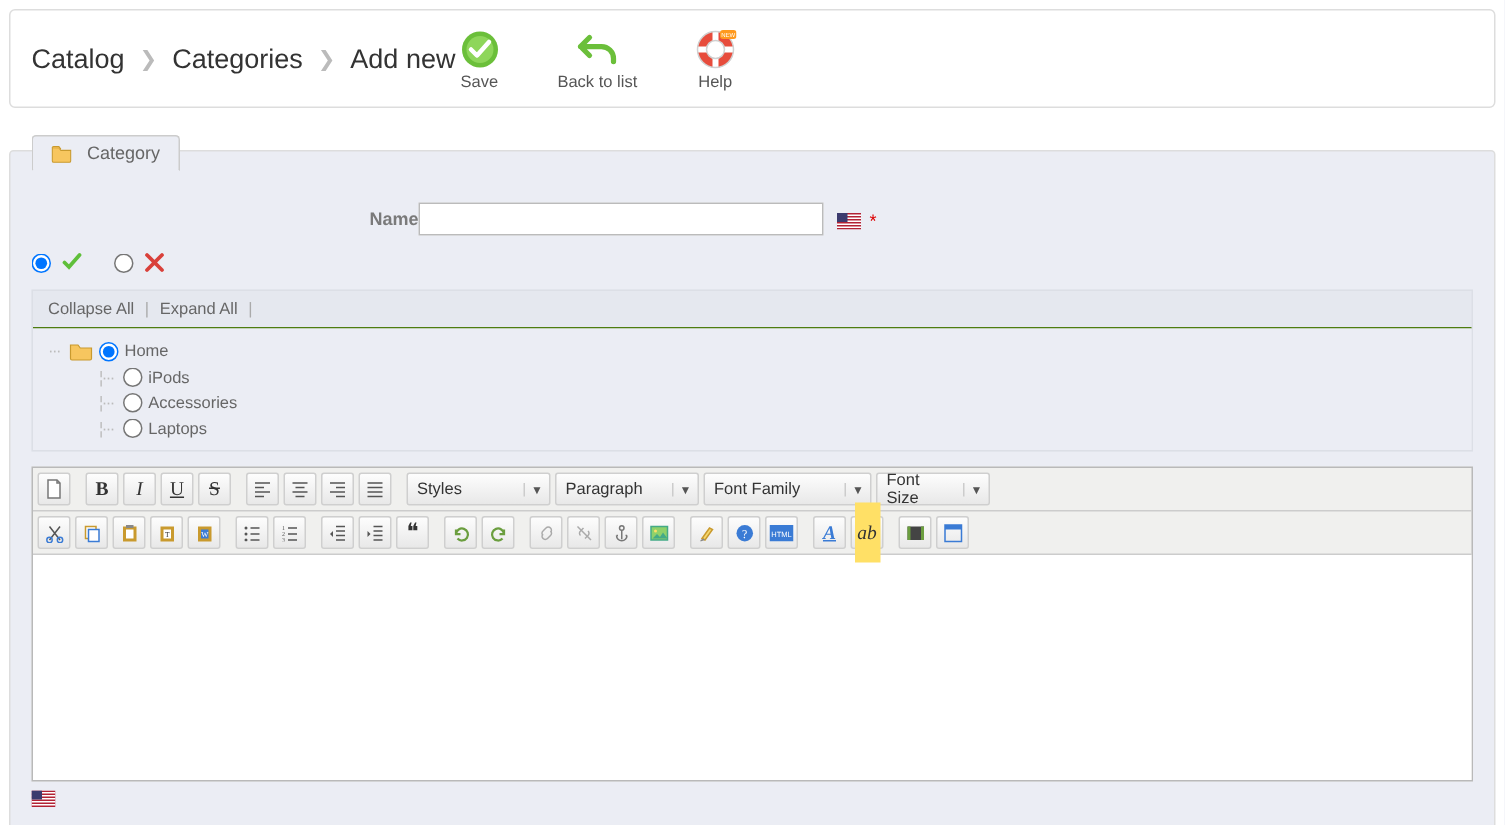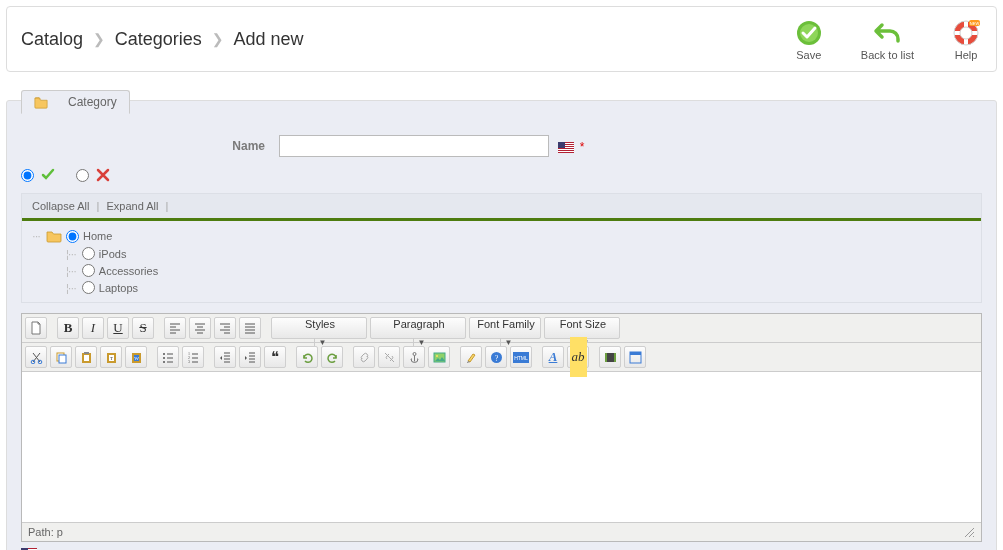--- a/index.html
+++ b/index.html
@@ -1,59 +1,59 @@
 <!DOCTYPE html>
 <html><head>
 <meta charset="utf-8">
 <style>
 * { box-sizing: border-box; margin: 0; padding: 0; }
 body { font-family: Arial, Helvetica, sans-serif; font-size: 12px; color: #555; background: #fff; width: 1003px; }
 
 
-.header-bar { display: flex; align-items: center; justify-content: space-between; padding: 10px 14px; border: 1px solid #ddd; border-radius: 4px; margin: 6px; background: #fff; }
+.header-bar { display: flex; align-items: center; justify-content: flex-start; padding: 10px 14px; border: 1px solid #ddd; border-radius: 4px; margin: 6px; background: #fff; }
 .breadcrumb { display: flex; align-items: center; gap: 10px; font-size: 18px; color: #333; }
 .breadcrumb .sep { color: #bbb; font-size: 14px; }
 .header-actions { display: flex; gap: 36px; align-items: flex-start; }
 .act { display: flex; flex-direction: column; align-items: center; font-size: 11px; color: #555; cursor: pointer; }
 .act .icon-wrap { width: 32px; height: 32px; display: flex; align-items: center; justify-content: center; }
 
 
 .panel { margin: 6px; border: 1px solid #ddd; background: #ebedf4; border-radius: 3px; }
 .tab-strip { position: relative; top: -1px; padding-left: 14px; }
-.tab { display: inline-flex; align-items: center; gap: 20px; background: #ebedf4; border: 1px solid #ccc; border-bottom: 1px solid #ebedf4; padding: 4px 12px; border-radius: 3px 3px 0 0; font-size: 12px; color: #666; position: relative; top: -10px; }
+.tab { display: inline-flex; align-items: center; gap: 10px; background: #ebedf4; border: 1px solid #ccc; border-bottom: 1px solid #ebedf4; padding: 4px 12px; border-radius: 3px 3px 0 0; font-size: 12px; color: #666; position: relative; top: -10px; }
 .tab svg { width: 14px; height: 14px; }
 
 .form { padding: 10px 14px 14px 14px; }
 .row { display: flex; align-items: flex-start; margin-bottom: 10px; }
-.label { width: 258px; text-align: right; padding-right: 14px; font-weight: bold; color: #7a7a7a; padding-top: 4px; }
+.label { width: 258px; text-align: right; font-weight: bold; color: #7a7a7a; padding-top: 4px; }
 .field { flex: 1; }
 
 input.txt { width: 270px; height: 22px; border: 1px solid #bbb; padding: 2px 4px; background: #fff; }
 .flag { display: inline-block; width: 16px; height: 11px; vertical-align: middle; margin-left: 6px; }
 .req { color: #d00; margin-left: 2px; }
 
 .radio-line { display: flex; align-items: center; gap: 6px; }
 input[type=radio] { margin: 0; }
 
 
 .tree-box { background: #e5e8ef; border: 1px solid #dcdfe6; }
-.tree-tools { padding: 6px 10px; font-size: 11px; color: #666; border-bottom: 3px solid #4d7c0f; }
+.tree-tools { padding: 6px 10px; font-size: 11px; color: #666; border-bottom: 1px solid #4d7c0f; }
 .tree-tools span { cursor: pointer; }
 .tree-tools .bar { color: #aaa; margin: 0 4px; }
 .tree-body { background: #ebedf4; padding: 6px 10px; }
 .tree-item { display: flex; align-items: center; gap: 4px; color: #666; font-size: 11px; padding: 2px 0; }
 .tree-item.child { padding-left: 34px; }
 .tree-dots { color: #bbb; letter-spacing: -1px; margin-right: 2px; }
 .folder-sm { width: 16px; height: 14px; }
 
 
 .editor { border: 1px solid #b9b9b9; background: #f0f0ee; }
 .toolbar { display: flex; flex-wrap: wrap; gap: 3px; padding: 3px; border-bottom: 1px solid #ccc; align-items: center; }
 .tbtn { width: 22px; height: 22px; border: 1px solid #cfcfcf; background: linear-gradient(#fdfdfd, #e8e8e8); border-radius: 2px; display: flex; align-items: center; justify-content: center; cursor: pointer; font-family: "Times New Roman", serif; font-size: 13px; color: #333; }
-.tsel { height: 22px; border: 1px solid #cfcfcf; background: linear-gradient(#fdfdfd, #e8e8e8); border-radius: 2px; display: flex; align-items: center; padding: 0 4px 0 6px; font-size: 11px; color: #333; cursor: pointer; gap: 4px; flex-direction: column; }
+.tsel { height: 22px; border: 1px solid #cfcfcf; background: linear-gradient(#fdfdfd, #e8e8e8); border-radius: 2px; display: flex; align-items: center; padding: 0 4px 0 6px; font-size: 11px; color: #333; cursor: pointer; gap: 4px; }
 .tsel .caret { font-size: 8px; color: #555; border-left: 1px solid #ccc; padding-left: 4px; }
 .tgap { width: 4px; }
 .editor-body { background: #fff; height: 150px; }
 .editor-path { background: #f0f0ee; border-top: 1px solid #ccc; padding: 3px 6px; font-size: 11px; color: #666; display: flex; justify-content: space-between; }
 .resize { width: 12px; height: 12px; cursor: nwse-resize; color: #999; }
 
 svg { display: block; }
 </style>
 </head>
 <body>
@@ -245,21 +245,21 @@
             <div class="tsel" style="width:96px">
                   <span>Styles</span>
                   <span style="flex:1"></span>
                   <span class="caret">▼</span>
                 </div>
             <div class="tsel" style="width:96px">
                   <span>Paragraph</span>
                   <span style="flex:1"></span>
                   <span class="caret">▼</span>
                 </div>
-            <div class="tsel" style="width:72px">
+            <div class="tsel" style="width:112px">
                   <span>Font Family</span>
                   <span style="flex:1"></span>
                   <span class="caret">▼</span>
                 </div>
             <div class="tsel" style="width:76px">
                   <span>Font Size</span>
                   <span style="flex:1"></span>
                   <span class="caret">▼</span>
                 </div>
           </div>
@@ -405,28 +405,20 @@
                   </svg>
                 </div>
             <div class="tbtn">
                   <svg width="13" height="13" viewBox="0 0 13 13">
                     <rect x="1" y="1" width="11" height="11" fill="none" stroke="#3a7bd5"></rect>
                     <rect x="1" y="1" width="11" height="3" fill="#3a7bd5"></rect>
                   </svg>
                 </div>
           </div>
           <div class="editor-body"></div>
-          <div class="editor-path">
-            <span>Path: p</span>
-            <span class="resize">
-              <svg width="12" height="12" viewBox="0 0 12 12">
-                    <path d="M2 11 L11 2 M6 11 L11 6 M10 11 L11 10" stroke="#999"></path>
-                  </svg>
-            </span>
-          </div>
         </div>
         <div style="margin-top:4px">
           <span class="flag" style="margin-left:0">
             <svg width="16" height="11" viewBox="0 0 16 11">
                   <rect width="16" height="11" fill="#b22234"></rect>
                   <rect y="1" width="16" height="1" fill="#fff"></rect>
                   <rect y="3" width="16" height="1" fill="#fff"></rect>
                   <rect y="5" width="16" height="1" fill="#fff"></rect>
                   <rect y="7" width="16" height="1" fill="#fff"></rect>
                   <rect y="9" width="16" height="1" fill="#fff"></rect>

